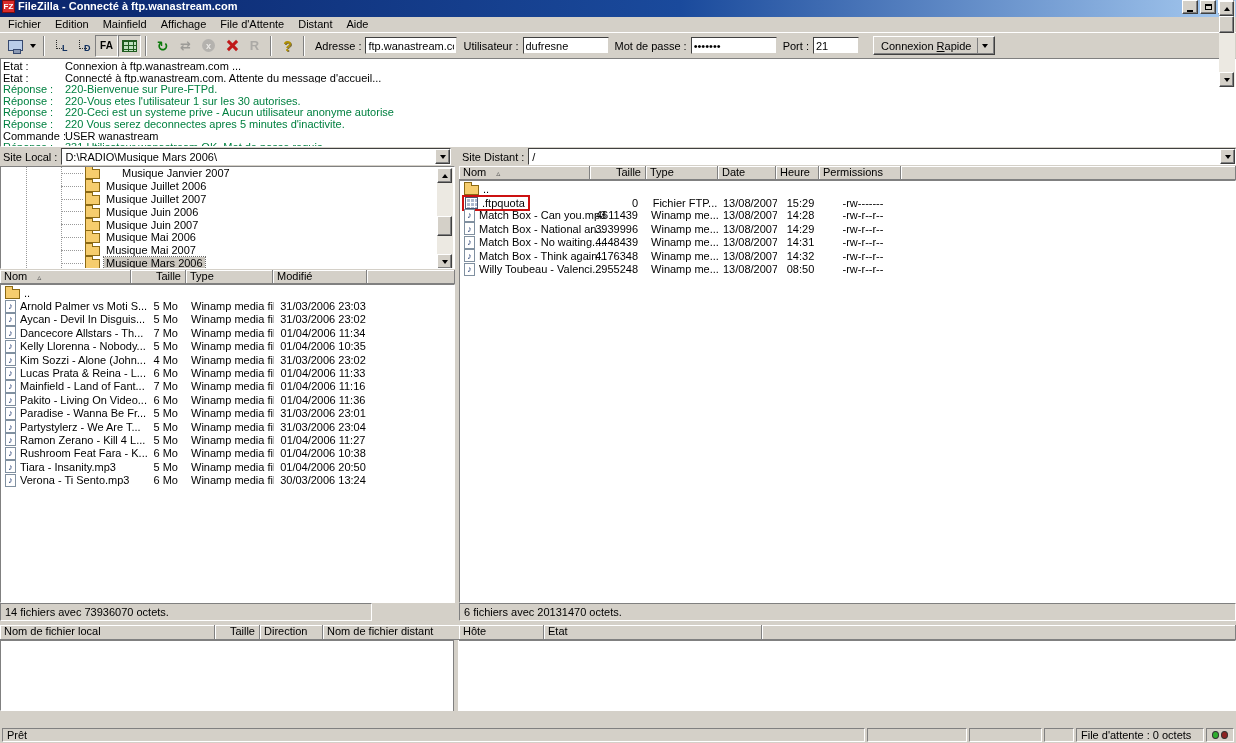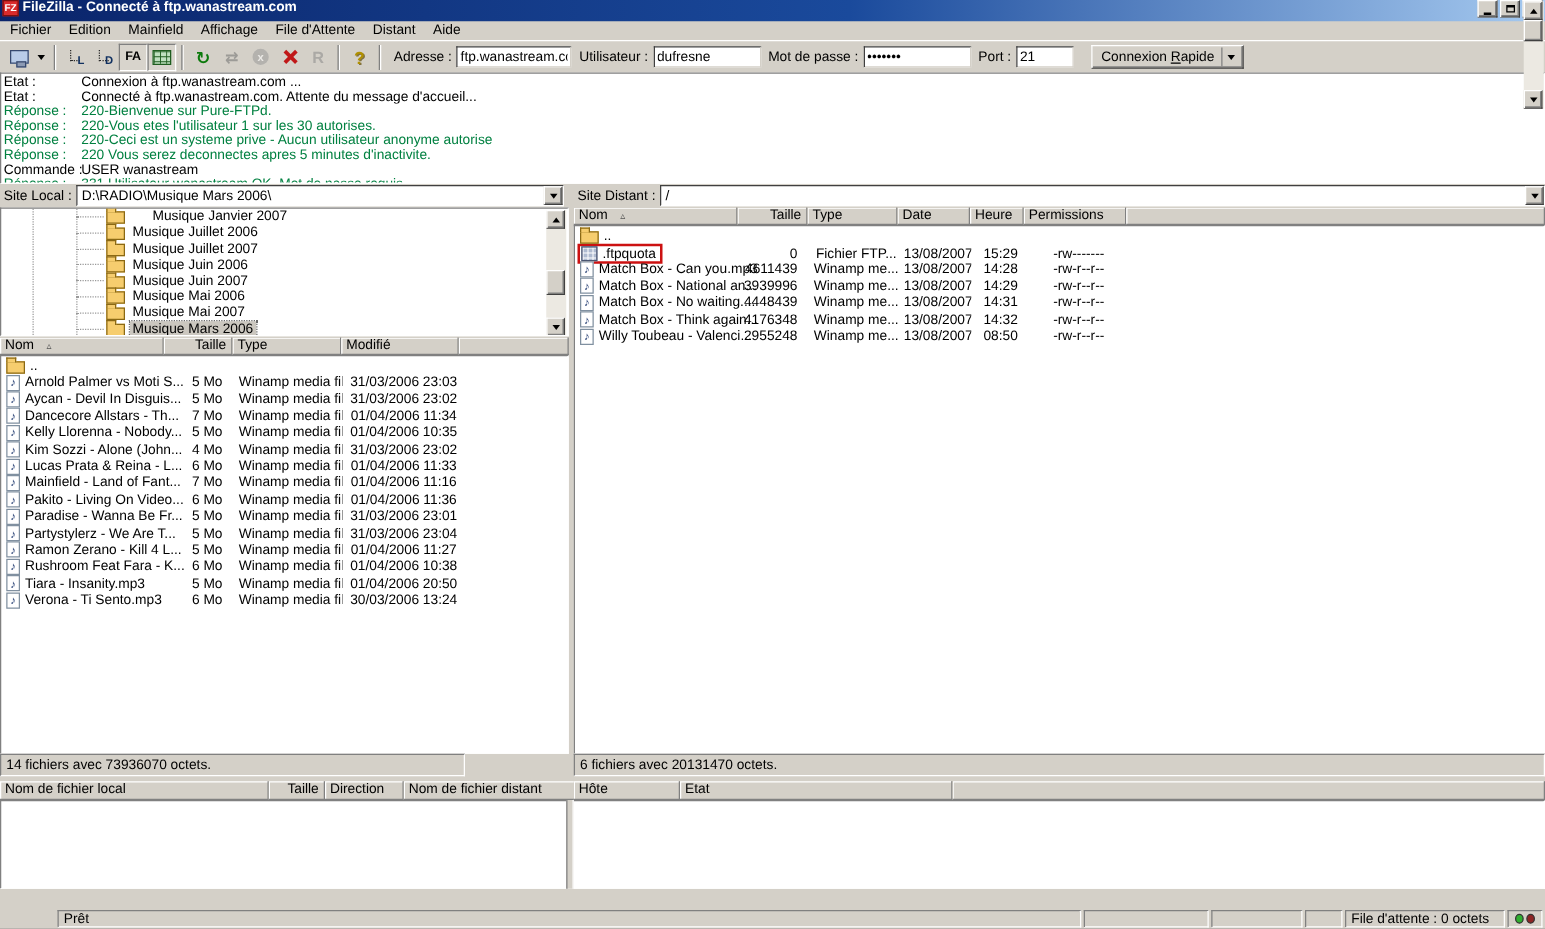--- a/index.html
+++ b/index.html
@@ -128,21 +128,21 @@
   .qhead { position:absolute; top:625px; height:15px; display:flex; }
   #qhead-l { left:0; width:467px; } #qhead-r { left:459px; width:777px; }
   #queue-body { position:absolute; left:0; top:640px; width:1236px; height:71px; background:#fff;
     border:1px solid; border-color:#808080 #fff #fff #808080; }
   #queue-split { position:absolute; left:453px; top:640px; width:6px; height:71px; background:#d4d0c8;
     border-left:1px solid #808080; border-right:1px solid #fff; }
 
   
   #statusbar { position:absolute; left:0; top:727px; width:1236px; height:16px; display:flex; gap:2px; padding:1px 2px; }
   .seg { border:1px solid; border-color:#808080 #fff #fff #808080; line-height:12px; padding:0 4px; white-space:nowrap; }
-  .seg.grow { flex:1;margin-left:44px; }
+  .seg.grow { flex:1; }
   .seg-empty1 { width:100px; } .seg-empty2 { width:73px; } .seg-empty3 { width:30px; }
   .seg-queue { width:128px; }
   .led { width:8px; height:8px; border-radius:50%; display:inline-block; margin:2px 1px 0 1px; border:1px solid #333; }
   .led-green { background:#2fae2f; } .led-red { background:#8d2424; }
   .ledbox { width:28px; display:flex; justify-content:center; }
 </style>
 </head>
 <body>
 
 <div id="window">

